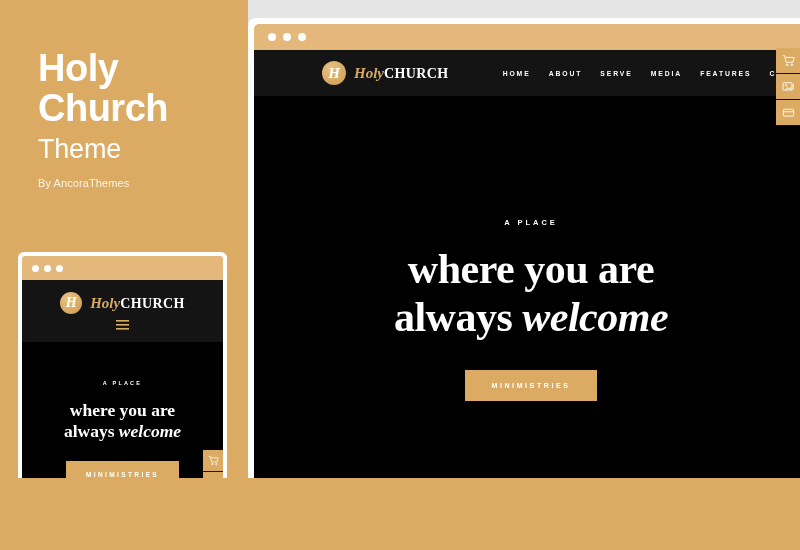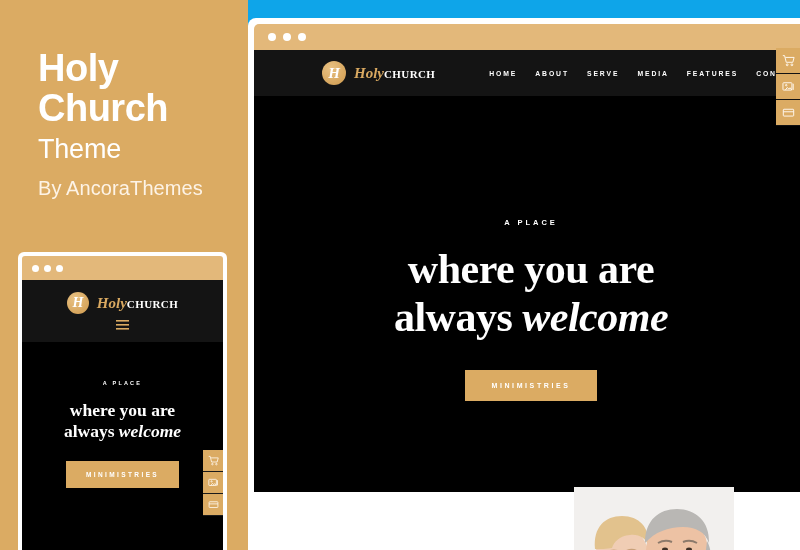--- a/index.html
+++ b/index.html
@@ -5,22 +5,22 @@
 <style>
   * { margin:0; padding:0; box-sizing:border-box; }
   html, body {
     width:800px; height:550px;
     overflow:hidden;
     font-family:"Liberation Sans", sans-serif;
     background:#dbab63;
   }
   #stage {
     position:relative;
-    width:800px; height:550px;
-    background:#0ea5e9;
+    width:800px; height:478px;
+    background:#e5e5e5;
     overflow:hidden;
     padding-left:47px;
   }
 
   
   #promo {
     position:absolute; left:0; top:0;
     width:248px; height:550px;
     background:#dbab63;
     z-index:2;
@@ -33,21 +33,21 @@
     letter-spacing:-0.5px;
   }
   #promo-sub {
     position:absolute; left:38px; top:135px;
     font-size:27px; line-height:1.1;
     font-weight:400; color:#ffffff;
     letter-spacing:-0.2px;
   }
   #promo-author {
     position:absolute; left:38px; top:177px;
-    font-size:20px; font-weight:400;
+    font-size:11px; font-weight:400;
     color:#fdf3e6;
     letter-spacing:0.1px;
   }
 
   
   #mobile {
     position:absolute; left:18px; top:252px;
     width:209px; height:298px;
     background:#ffffff;
     border-radius:6px 6px 0 0;
@@ -142,21 +142,21 @@
     display:flex; align-items:center; justify-content:center;
     font-family:"Liberation Serif", serif;
     font-style:italic; font-weight:700;
     font-size:15px; color:#ffffff;
   }
   .logo-text {
     font-family:"Liberation Serif", serif;
     font-size:15px; white-space:nowrap;
   }
   .logo-text .holy { font-style:italic; font-weight:700; color:#d9a961;margin-top:46px; }
-  .logo-text .church { font-weight:700; color:#ffffff; letter-spacing:0.4px; font-size:11px; }
+  .logo-text .church { font-weight:700; color:#ffffff; letter-spacing:0.4px; font-size:14px; }
 
   #site-nav {
     display:flex; align-items:center; gap:18px;
     margin-left:54px;
   }
   #site-nav .nav-link {
     font-size:6.8px; letter-spacing:1.9px; font-weight:700;
     color:#ffffff; text-decoration:none; white-space:nowrap;
   }
 

